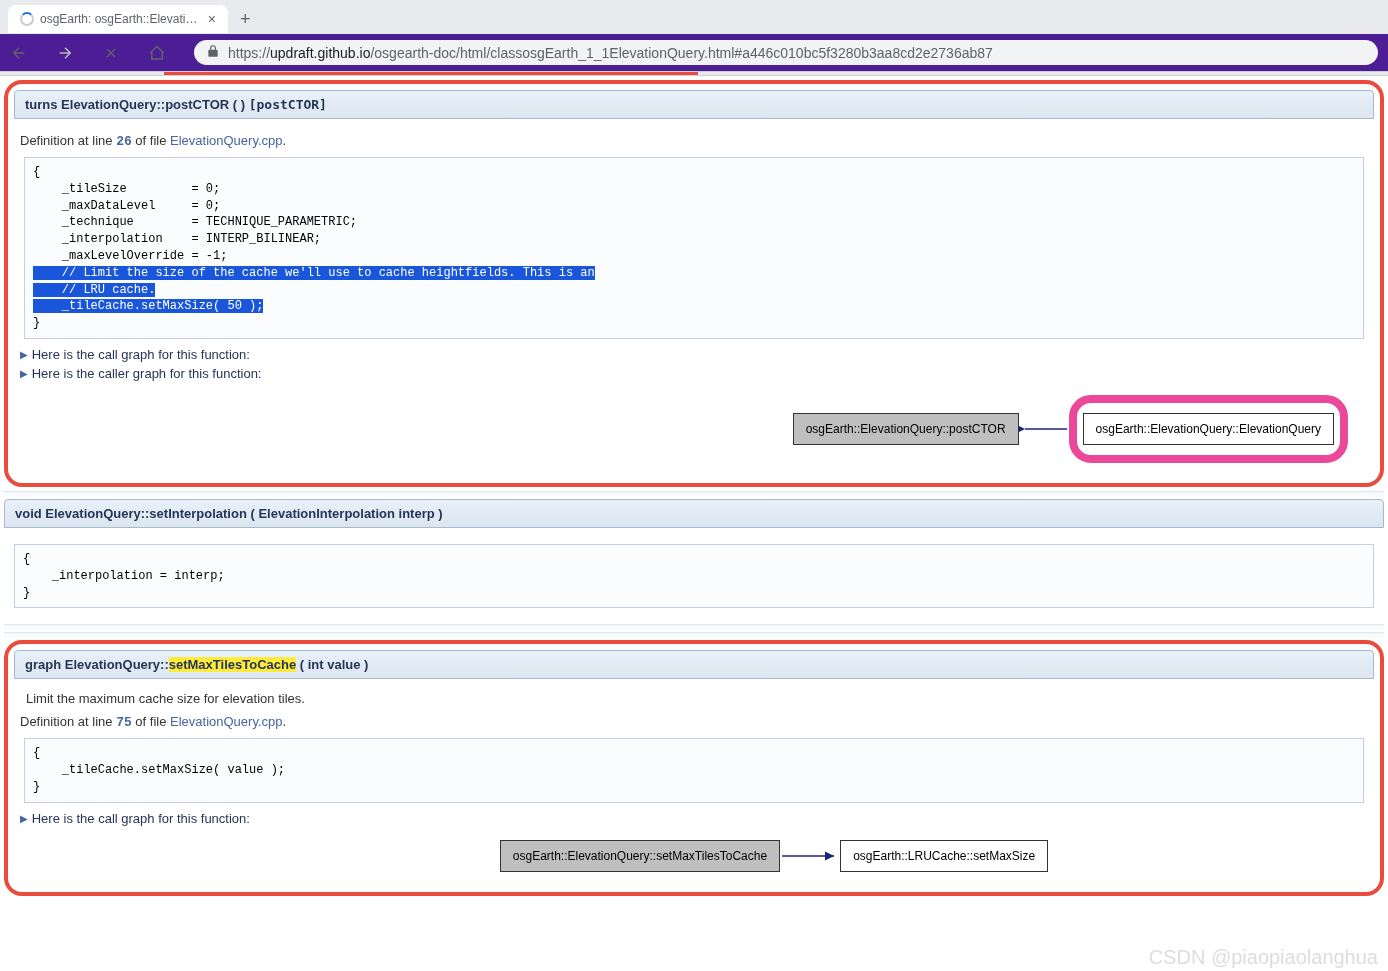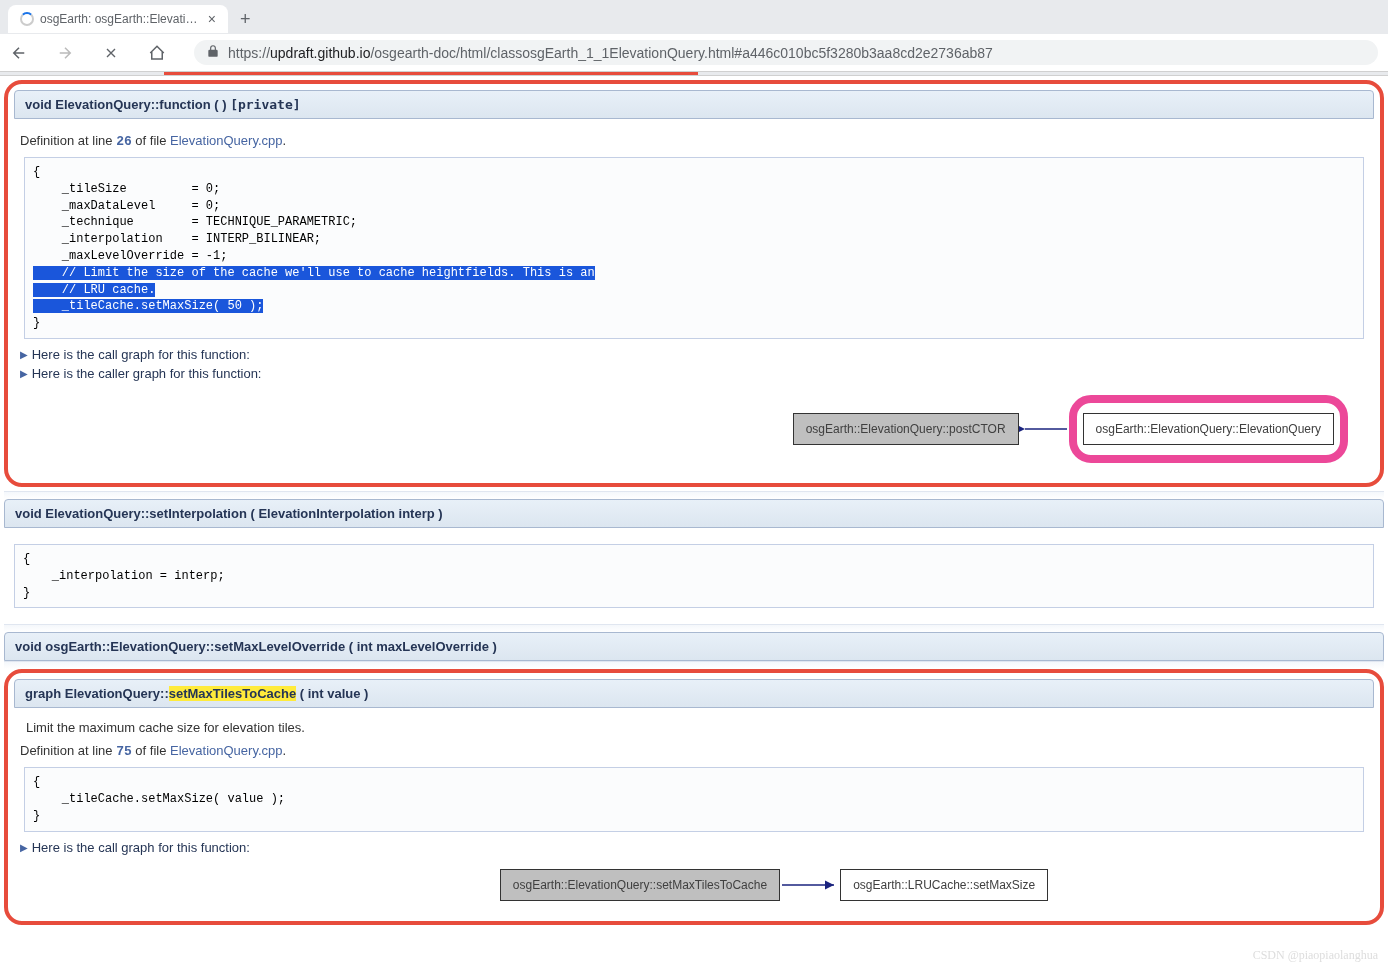--- a/index.html
+++ b/index.html
@@ -4,21 +4,21 @@
 <style>
 * { box-sizing: border-box; margin: 0; padding: 0; }
 body { font-family: "Lucida Grande", Verdana, Geneva, Arial, sans-serif; font-size: 13px; background: #fff; color: #253555; }
 .browser-chrome { background: #e8eaed; border-bottom: 1px solid #d0d0d0; }
 .tab-bar { display: flex; align-items: center; padding: 4px 8px 0 8px; height: 34px; }
 .tab { background: #fff; border-radius: 8px 8px 0 0; padding: 6px 12px; display: flex; align-items: center; gap: 6px; font-size: 12px; color: #5f6368; max-width: 220px; }
 .tab-title { white-space: nowrap; overflow: hidden; text-overflow: ellipsis; flex: 1; }
 .spinner-icon { width: 14px; height: 14px; border: 2px solid #ccc; border-top-color: #1a73e8; border-radius: 50%; flex-shrink: 0; }
 .close-x { color: #5f6368; font-size: 14px; cursor: pointer; flex-shrink: 0; }
 .new-tab { font-size: 18px; color: #5f6368; margin-left: 12px; cursor: pointer; }
-.nav-bar { display: flex; align-items: center; padding: 6px 10px; gap: 28px; background: #ffffff; border-bottom: 1px solid #d0d0d0; }
+.nav-bar { display: flex; align-items: center; padding: 6px 10px; gap: 28px; background: #4c1d95; border-bottom: 1px solid #d0d0d0; }
 .nav-icon { width: 18px; height: 18px; display: flex; align-items: center; justify-content: center; color: #5f6368; cursor: pointer; }
 .nav-icon.disabled { color: #bbb; }
 .url-bar { flex: 1; display: flex; align-items: center; gap: 8px; background: #f1f3f4; border-radius: 14px; padding: 4px 12px; font-size: 14px; }
 .lock-icon { color: #5f6368; }
 .url-text { color: #5f6368; }
 .url-text .host { color: #202124; }
 .red-underline { height: 3px; background: #e74c3c; margin-left: 164px; width: 534px; }
 .content { padding: 4px; }
 .red-box { border: 4px solid #e74c3c; border-radius: 18px; padding: 6px; margin-bottom: 4px; }
 .memtitle { background: linear-gradient(#e8f0f8, #dce6f0); border: 1px solid #a8b8d0; border-radius: 4px 4px 0 0; padding: 6px 10px; font-size: 13px; color: #253555; font-weight: bold; }
@@ -26,27 +26,27 @@
 .memdoc-plain { padding: 8px 6px; }
 .def-line { color: #333; margin: 6px 0; }
 .def-line a { color: #4665a2; text-decoration: none; }
 .def-line b { color: #4665a2; font-weight: bold; font-family: Liberation Mono, monospace; }
 .codeblock { background: #fbfcfd; border: 1px solid #c4cfe5; padding: 6px 8px; margin: 8px 4px; font-family: "Courier New", monospace; font-size: 12px; line-height: 1.4; white-space: pre; overflow-x: auto; color: #000; }
 .hl-sel { background: #1a56db; color: #fff; }
 .hl-yellow { background: #ffeb3b; }
 .expand-link { color: #253555; margin: 4px 0; display: flex; align-items: center; gap: 4px; cursor: pointer; }
 .expand-link .tri { color: #4665a2; font-size: 10px; }
 .graph-row { display: flex; justify-content: flex-end; align-items: center; gap: 0; padding: 10px 20px 6px 0; }
-.graph-box { border: 1px solid #333; padding: 8px 12px; font-size: 12px; background: #fff; color: #404040; white-space: nowrap; }
+.graph-box { border: 1px solid #333; padding: 8px 12px; font-size: 12px; background: #fff; color: #000000; white-space: nowrap; }
 .graph-box.gray { background: #bfbfbf; }
 .arrow-svg { flex-shrink: 0; }
 .red-circle { border: 8px solid #ec4899; border-radius: 22px; padding: 10px 6px; }
 .desc-text { color: #333; margin: 4px 0 8px 0; padding: 0 6px; }
 .section-gap { height: 8px; background: linear-gradient(#f4f7fb, #fff); border-top: 1px solid #e0e6f0; }
-.watermark { position: fixed; bottom: 8px; right: 10px; color: #ddd; font-size: 12px; pointer-events: none; font-family: Liberation Serif, serif; }
+.watermark { position: fixed; bottom: 2px; right: 10px; color: #ddd; font-size: 20px; pointer-events: none; }
 </style>
 </head>
 <body>
 
 <div class="browser-chrome">
   <div class="tab-bar">
     <div class="tab">
       <span class="spinner-icon"></span>
       <span class="tab-title">osgEarth: osgEarth::ElevationQ</span>
       <span class="close-x">×</span>
@@ -81,21 +81,21 @@
       <span class="url-text"><span>https://</span><span class="host">updraft.github.io</span><span>/osgearth-doc/html/classosgEarth_1_1ElevationQuery.html#a446c010bc5f3280b3aa8cd2e2736ab87</span></span>
     </div>
   </div>
   <div class="red-underline"></div>
 </div>
 
 <div class="content">
 
   <div class="red-box">
     <div class="memtitle">
-      <span>void ElevationQuery::function (  ) </span><span class="private">[private]</span>
+      <span>turns ElevationQuery::postCTOR (  ) </span><span class="private">[postCTOR]</span>
     </div>
     <div class="memdoc-plain">
       <p class="def-line"><span>Definition at line </span><b>26</b><span> of file </span><a>ElevationQuery.cpp</a><span>.</span></p>
       <div class="codeblock"><span>{
     _tileSize         = 0;
     _maxDataLevel     = 0;
     _technique        = TECHNIQUE_PARAMETRIC;
     _interpolation    = INTERP_BILINEAR;
     _maxLevelOverride = -1;
 </span><span class="hl-sel">    // Limit the size of the cache we'll use to cache heightfields. This is an
@@ -131,21 +131,20 @@
 
   <div class="memtitle">void ElevationQuery::setInterpolation ( ElevationInterpolation  interp )</div>
   <div class="memdoc-plain">
     <div class="codeblock">{
     _interpolation = interp;
 }</div>
   </div>
 
   <div class="section-gap"></div>
 
-  <div class="memtitle">void osgEarth::ElevationQuery::setMaxLevelOverride ( int  maxLevelOverride )</div>
 
   <div class="section-gap"></div>
 
   <div class="red-box">
     <div class="memtitle">
       <span>graph ElevationQuery::</span><span class="hl-yellow">setMaxTilesToCache</span><span> ( int  value )</span>
     </div>
     <div class="memdoc-plain">
       <p class="desc-text">Limit the maximum cache size for elevation tiles.</p>
       <p class="def-line"><span>Definition at line </span><b>75</b><span> of file </span><a>ElevationQuery.cpp</a><span>.</span></p>

